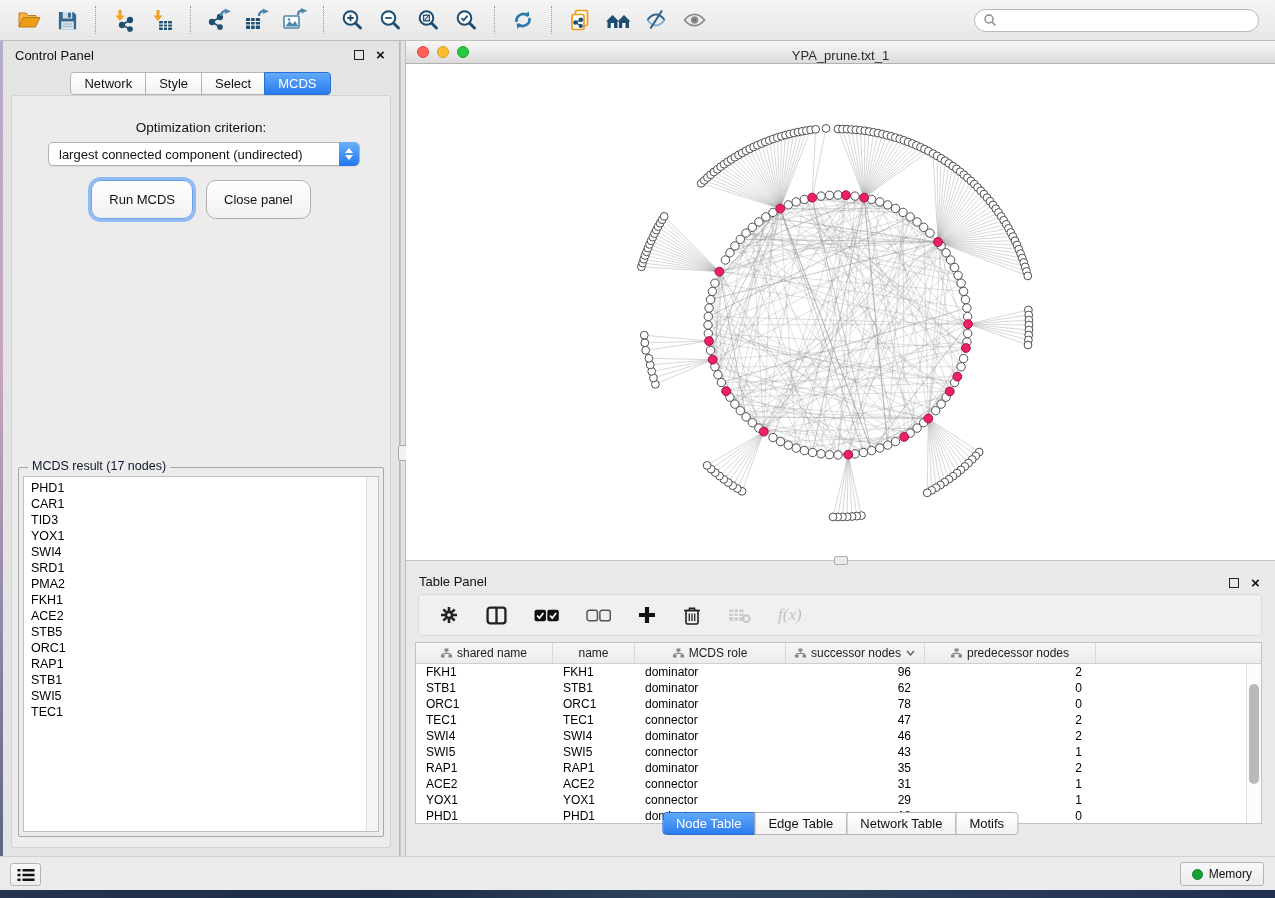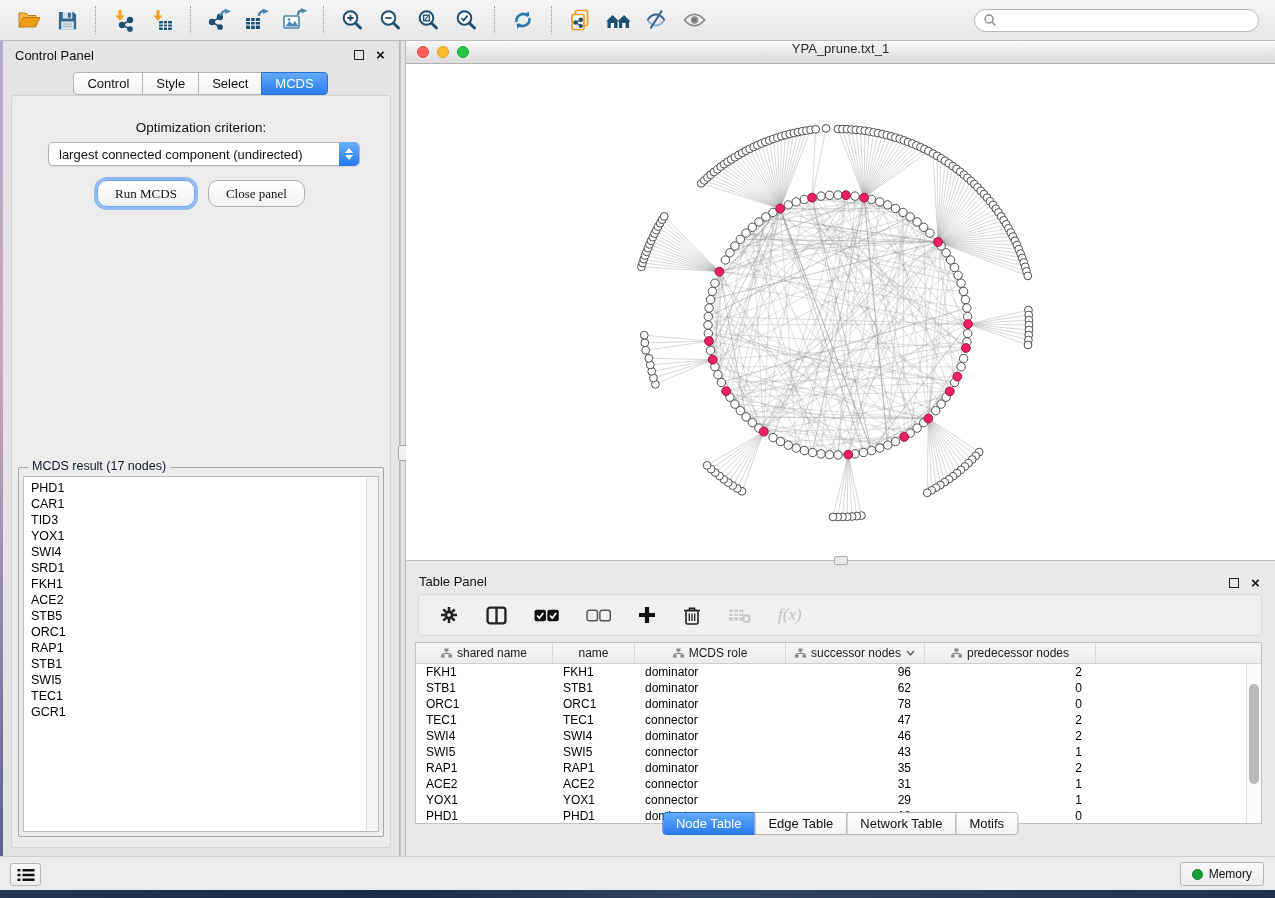--- a/index.html
+++ b/index.html
@@ -27,33 +27,33 @@
 .tab:last-child{border-radius:0 4px 4px 0}
 .tab.active{background:linear-gradient(#62aaf9,#2a7bee);border-color:#2a6fd4;color:#fff}
 .cp-body{position:absolute;left:8px;right:8px;top:54px;bottom:8px;background:#ececec;border:1px solid #d2d2d2;border-radius:3px}
 .opt-label{position:absolute;top:24px;left:0;right:0;text-align:center;font-size:13.5px;color:#111}
 .combo{position:absolute;top:46px;left:36px;right:30px;height:24px;background:#fff;border:1px solid #b3b3b3;border-radius:5px;display:flex;align-items:center;font-size:13px;color:#111;padding-left:10px;box-shadow:0 1px 1px rgba(0,0,0,.08);cursor:pointer}
 .combo-cap{position:absolute;right:0;top:-1px;bottom:-1px;width:20px;background:linear-gradient(#6cb0fa,#2277ef);border-radius:0 5px 5px 0;display:flex;flex-direction:column;align-items:center;justify-content:center;gap:2px}
 .chev{width:0;height:0;border-left:4px solid transparent;border-right:4px solid transparent}
 .chev.up{border-bottom:5px solid #fff}
 .chev.dn{border-top:5px solid #fff}
 .btnrow{position:absolute;top:84px;left:0;right:0;display:flex;justify-content:center;gap:13px}
-.pushbtn{height:27px;padding:0 17px;background:linear-gradient(#fff,#f1f1f1);border:1px solid #b0b0b0;border-radius:10px;font-size:13px;color:#111;display:flex;align-items:center;cursor:pointer;font-family:Liberation Serif, serif}
+.pushbtn{height:39px;padding:0 17px;background:linear-gradient(#fff,#f1f1f1);border:1px solid #b0b0b0;border-radius:10px;font-size:13px;color:#111;display:flex;align-items:center;cursor:pointer;font-family:Liberation Sans, sans-serif}
 .pushbtn.focused{box-shadow:0 0 0 3px rgba(100,160,245,.65);border-color:#6ba3ec}
 .mcds-group{position:absolute;left:6px;right:6px;top:371px;bottom:10px;border:1px solid #a8a8a8;border-radius:2px}
 .mcds-group-title{position:absolute;top:-9px;left:9px;background:#ececec;padding:0 4px;font-size:12.5px;color:#0f172a}
 .mcds-list{position:absolute;inset:8px 4px 4px 4px;background:#fff;border:1px solid #bdbdbd;overflow:hidden;padding:3px 0 0 7px}
 .mcds-scroll{position:absolute;top:1px;bottom:1px;right:1px;width:12px;background:#f4f4f4;border-left:1px solid #e2e2e2}
 .mcds-item{font-size:12.5px;line-height:16px;color:#000}
 
 .vsplit{position:absolute;left:400px;top:41px;width:6px;height:815px;background:#e2e2e2;border-left:1px solid #c6c6c6;border-right:1px solid #bcbcbc}
 .vhandle{position:absolute;top:404px;left:-3px;width:10px;height:16px;background:#f1f1f1;border:1px solid #a8a8a8;border-radius:2px}
 
 .netwin{position:absolute;left:406px;top:41px;width:869px;height:519px;background:#fff}
-.titlebar{height:23px;background:linear-gradient(#f7f7f7,#dcdcdc);border-bottom:1px solid #b1b1b1;position:relative;display:flex;align-items:flex-start;justify-content:center;font-size:13px;color:#2b2b2b}
+.titlebar{height:23px;background:linear-gradient(#f7f7f7,#dcdcdc);border-bottom:1px solid #b1b1b1;position:relative;display:flex;align-items:flex-end;justify-content:center;font-size:13px;color:#2b2b2b}
 .lights{position:absolute;left:11px;top:5px;display:flex;gap:8px}
 .light{width:12px;height:12px;border-radius:50%;cursor:pointer}
 .light.red{background:#ff5f57;border:1px solid #e0443e}
 .light.yellow{background:#febc2e;border:1px solid #d89e24}
 .light.green{background:#28c840;border:1px solid #1ba62f}
 .netcanvas{position:absolute;left:0;top:24px;right:0;bottom:0}
 
 .tpanel{position:absolute;left:406px;top:560px;width:869px;height:296px;background:#e9e9e9;border-top:1px solid #c2c2c2}
 .tphandle{position:absolute;top:-5px;left:calc(50% - 7px);width:14px;height:9px;background:#ebebeb;border:1px solid #adadad;border-radius:2px}
 .tp-head{height:28px;display:flex;align-items:flex-end;padding:0 13px;font-size:13px;color:#111}
@@ -240,21 +240,21 @@
       <span class="winbtns">
         <span class="wbtn">
             <span class="float-sq"></span>
           </span>
         <span class="wbtn">
             <span class="close-x">×</span>
           </span>
       </span>
     </div>
     <div class="cp-tabs">
-        <div class="tab">Control</div>
+        <div class="tab">Network</div>
         <div class="tab">Style</div>
         <div class="tab">Select</div>
         <div class="tab active">MCDS</div>
       </div>
     <div class="cp-body">
       <div class="opt-label">Optimization criterion:</div>
       <div class="combo">
         <span>largest connected component (undirected)</span>
         <span class="combo-cap">
             <span class="chev up"></span>
@@ -267,29 +267,29 @@
       </div>
       <div class="mcds-group">
         <div class="mcds-group-title">MCDS result (17 nodes)</div>
         <div class="mcds-list">
             <div class="mcds-item">PHD1</div>
             <div class="mcds-item">CAR1</div>
             <div class="mcds-item">TID3</div>
             <div class="mcds-item">YOX1</div>
             <div class="mcds-item">SWI4</div>
             <div class="mcds-item">SRD1</div>
+            <div class="mcds-item">PMA2</div>
             <div class="mcds-item">FKH1</div>
             <div class="mcds-item">ACE2</div>
             <div class="mcds-item">STB5</div>
             <div class="mcds-item">ORC1</div>
             <div class="mcds-item">RAP1</div>
             <div class="mcds-item">STB1</div>
             <div class="mcds-item">SWI5</div>
             <div class="mcds-item">TEC1</div>
-            <div class="mcds-item">GCR1</div>
           </div>
         <div class="mcds-scroll" style="top:9px;bottom:5px;right:5px"></div>
       </div>
     </div>
   </div>
 
   <div class="vsplit">
       <div class="vhandle"></div>
     </div>
 

